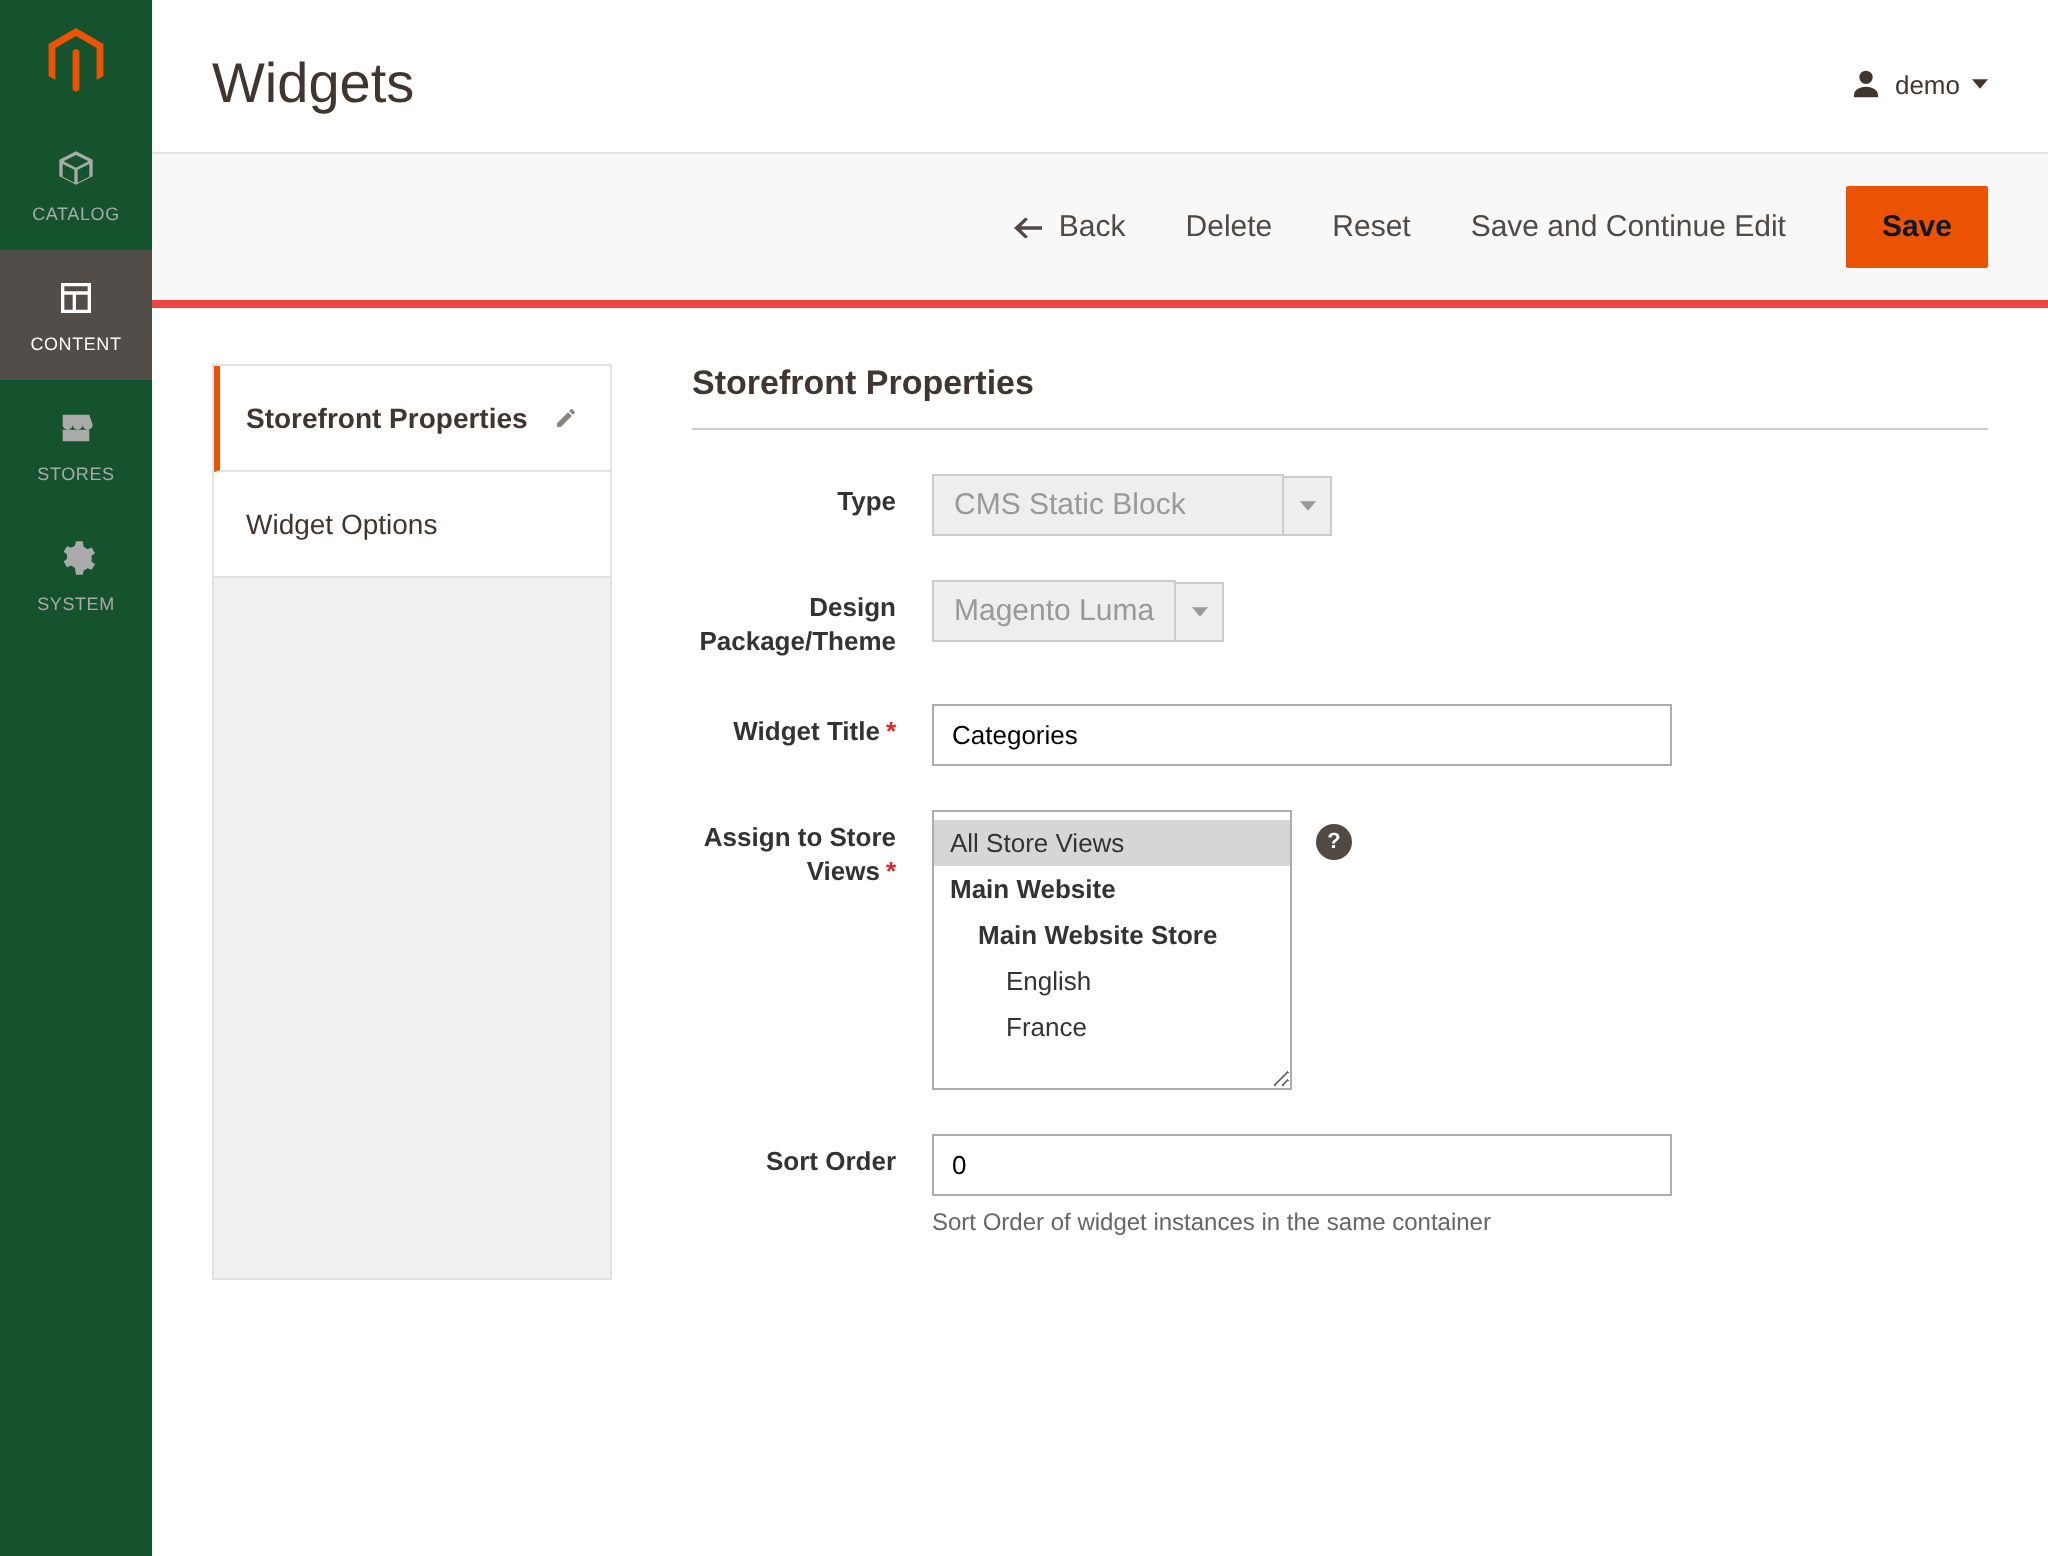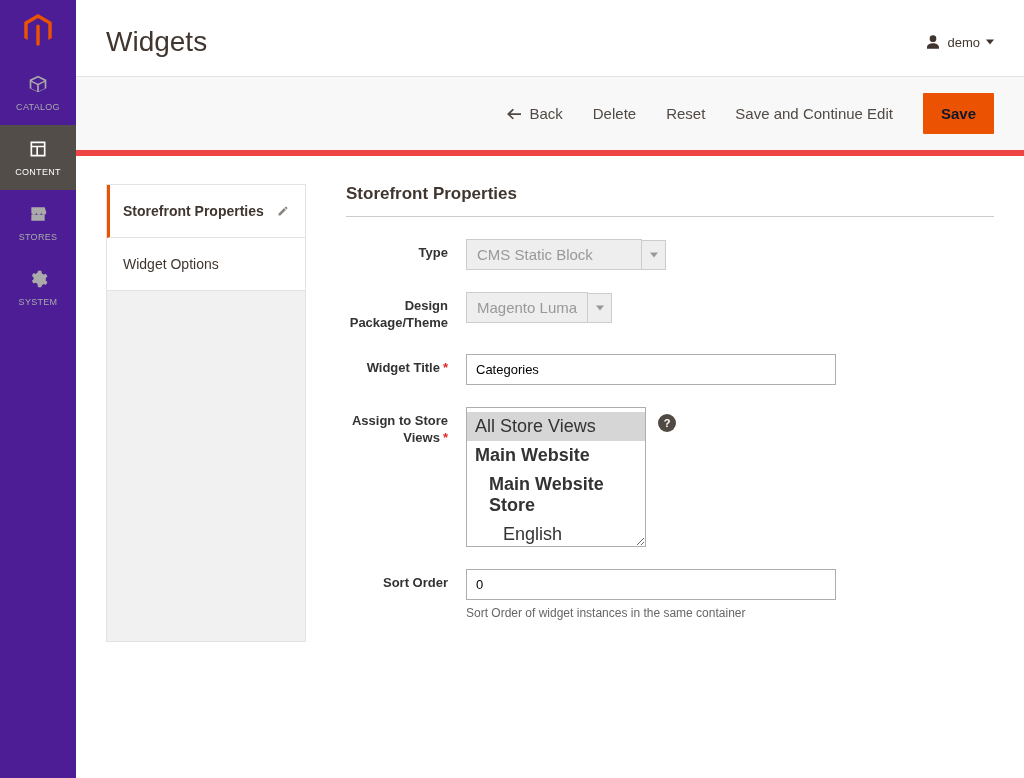--- a/index.html
+++ b/index.html
@@ -1,36 +1,36 @@
 <!DOCTYPE html>
 <html><head>
 <meta charset="utf-8">
 <style>
 * { box-sizing: border-box; margin: 0; padding: 0; }
 body { font-family: "Helvetica Neue", Helvetica, Arial, sans-serif; font-size: 13px; color: #333; background: #fff; }
 
 .page { display: flex; width: 1024px; height: 778px; overflow: hidden; }
 
 
-.sidebar { width: 76px; background: #4c1d95; display: flex; flex-direction: column; }
+.sidebar { width: 76px; background: #14532d; display: flex; flex-direction: column; }
 .logo { height: 60px; display: flex; align-items: center; justify-content: center; }
 .nav-item { padding: 14px 0 12px; text-align: center; cursor: pointer; color: #aaa; }
 .nav-item.active { background: #524d49; color: #fff; }
 .nav-item .icon { display: block; margin: 0 auto 4px; }
 .nav-item .label { font-size: 9px; letter-spacing: 0.3px; }
 
 
 .main { flex: 1; padding: 0; position: relative; }
 .header { padding: 26px 30px 18px 30px; display: flex; justify-content: space-between; }
 .page-title { font-size: 28px; font-weight: 400; color: #41362f; }
 .user-area { display: flex; align-items: center; gap: 6px; color: #41362f; cursor: pointer; }
 .user-area .uname { font-size: 13px; }
 
 
-.actionbar { background: #f8f8f8; border-top: 1px solid #e3e3e3; border-bottom: 6px solid #ef4444; padding: 16px 30px; display: flex; justify-content: flex-end; align-items: center; gap: 30px; }
+.actionbar { background: #f8f8f8; border-top: 1px solid #e3e3e3; border-bottom: 4px solid #ef4444; padding: 16px 30px; display: flex; justify-content: flex-end; align-items: center; gap: 30px; }
 .actionbar a { color: #514943; font-size: 15px; cursor: pointer; text-decoration: none; }
 .actionbar a.back { display: flex; align-items: center; gap: 8px; }
 .btn-save { background: #eb5202; color: #0f172a; border: 0; padding: 12px 18px; font-size: 15px; font-weight: 600; border-radius: 1px; cursor: pointer; }
 
 
 .content { display: flex; padding: 28px 30px; gap: 40px; }
 
 
 .tabs { width: 200px; background: #f1f1f1; border: 1px solid #e3e3e3; }
 .tabs-header { padding: 18px 16px; font-size: 12px; font-weight: 700; color: #333; letter-spacing: 0.5px; border-bottom: 1px solid #e3e3e3; text-transform: uppercase; }
@@ -45,21 +45,21 @@
 .form-row > label { width: 120px; text-align: right; padding-right: 18px; padding-top: 6px; color: #333; font-size: 13px; font-weight: 700; line-height: 1.3; }
 .form-row > .field { flex: 0 0 auto; }
 .req { color: #e22626; margin-left: 3px; }
 
 .select-disabled { display: inline-flex; align-items: center; }
 .select-disabled .sel-body { background: #eee; color: #999; padding: 6px 10px; border: 1px solid #ccc; font-size: 15px; min-width: 140px; display: inline-block; }
 .select-disabled .sel-arw { background: #eee; border: 1px solid #ccc; border-left: 0; width: 24px; height: 30px; display: inline-flex; align-items: center; justify-content: center; color: #999; }
 
 input[type=text] { border: 1px solid #adadad; padding: 7px 9px; font-size: 13px; width: 370px; font-family: inherit; }
 
-.multiselect { border: 1px solid #adadad; width: 180px; height: 140px; overflow: auto; resize: both; font-size: 18px; padding: 4px 0; }
+.multiselect { border: 1px solid #adadad; width: 180px; height: 140px; overflow: auto; resize: both; font-size: 13px; padding: 4px 0; }
 .ms-opt { padding: 4px 8px; cursor: pointer; }
 .ms-opt.sel { background: #d6d6d6; }
 .ms-opt.bold { font-weight: 700; }
 .ms-opt.ind1 { padding-left: 22px; }
 .ms-opt.ind2 { padding-left: 36px; }
 
 .help-ic { display: inline-flex; width: 18px; height: 18px; background: #514943; color: #fff; border-radius: 50%; align-items: center; justify-content: center; font-size: 11px; font-weight: 700; margin-left: 12px; margin-top: 7px; cursor: pointer; position: relative; top: 0; }
 
 .hint { font-size: 12px; color: #666; margin-top: 6px; }
 .type-sel { width: 200px; }

